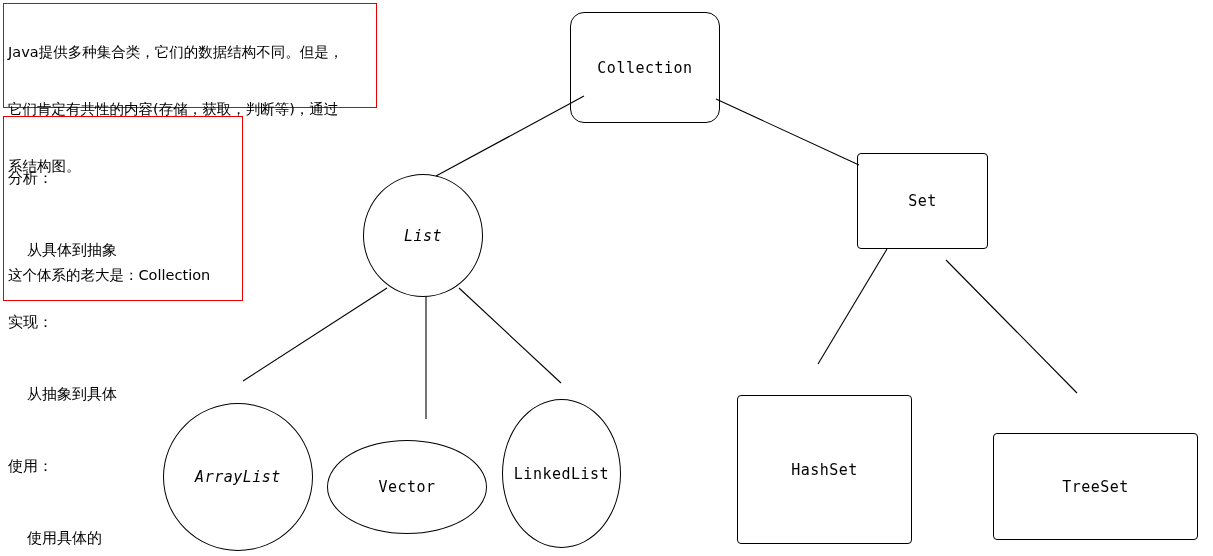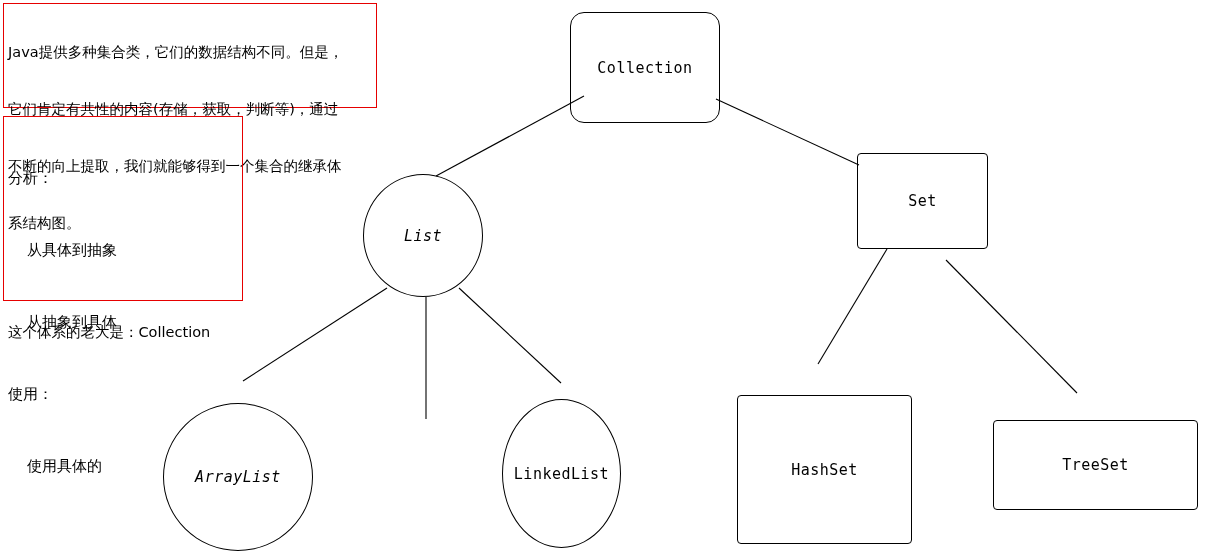--- a/index.html
+++ b/index.html
@@ -102,29 +102,29 @@
       <line x1="426" y1="297" x2="426" y2="419"></line>
       <line x1="459" y1="288" x2="561" y2="383"></line>
       <line x1="887" y1="249" x2="818" y2="364"></line>
       <line x1="946" y1="260" x2="1077" y2="393"></line>
     </g>
   </svg>
 
   <div class="note" id="note-intro">
     <span class="line">Java提供多种集合类，它们的数据结构不同。但是，</span>
     <span class="line">它们肯定有共性的内容(存储，获取，判断等)，通过</span>
-    <span class="line">不断的向上提取，我们就能够得到一个集合的继承体</span>
     <span class="line">系结构图。</span>
     <span class="blank"></span>
     <span class="line">这个体系的老大是：Collection</span>
   </div>
 
   <div class="note" id="note-analysis">
     <span class="line">分析：</span>
     <span class="line">    从具体到抽象</span>
+    <span class="line">实现：</span>
     <span class="line">    从抽象到具体</span>
     <span class="line">使用：</span>
     <span class="line">    使用具体的</span>
     
     
     
     
   </div>
 
   <div class="node rounded" id="node-collection" style="left:570px; top:12px; width:150px; height:111px;">
@@ -136,26 +136,29 @@
   </div>
 
   <div class="node rect" id="node-set" style="left:857px; top:153px; width:131px; height:96px;">
     <span class="label">Set</span>
   </div>
 
   <div class="node circle" id="node-arraylist" style="left:163px; top:403px; width:150px; height:148px;">
     <span class="label">ArrayList</span>
   </div>
 
+  <div class="node ellipse" id="node-vector" style="left:327px; top:440px; width:160px; height:94px;">
+    <span class="label">Vector</span>
+  </div>
 
   <div class="node ellipse" id="node-linkedlist" style="left:502px; top:399px; width:119px; height:149px;">
     <span class="label">LinkedList</span>
   </div>
 
   <div class="node rect" id="node-hashset" style="left:737px; top:395px; width:175px; height:149px;">
     <span class="label">HashSet</span>
   </div>
 
-  <div class="node rect" id="node-treeset" style="left:993px; top:420px; width:205px; height:90px;">
+  <div class="node rect" id="node-treeset" style="left:993px; top:433px; width:205px; height:107px;">
     <span class="label">TreeSet</span>
   </div>
 
 </div>
 
 </body></html>

